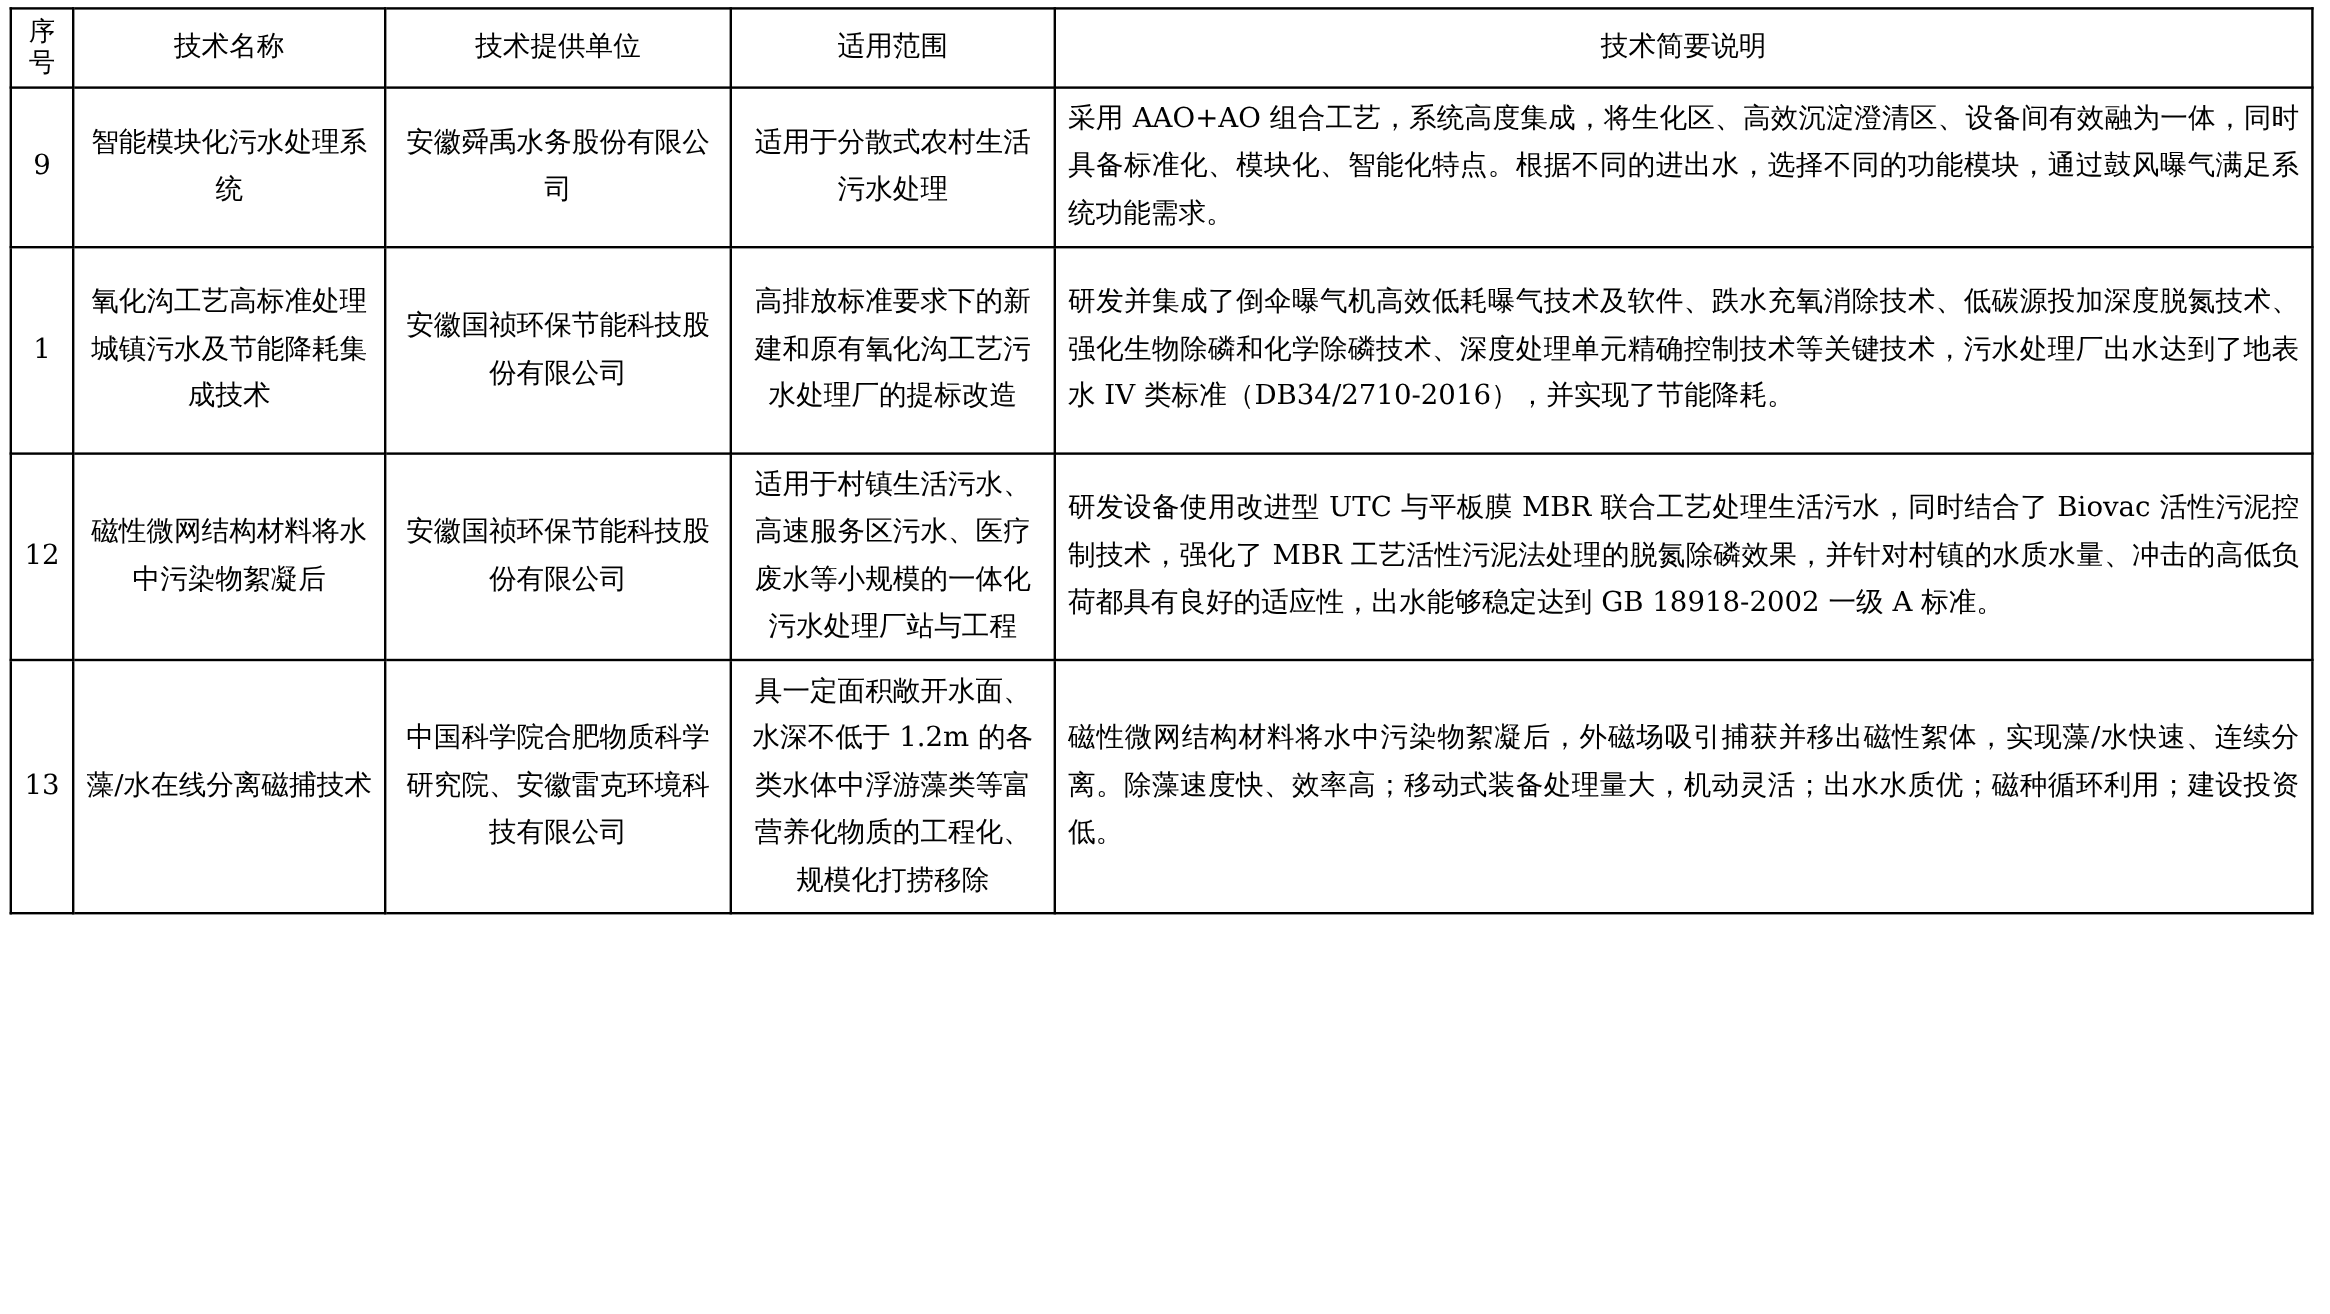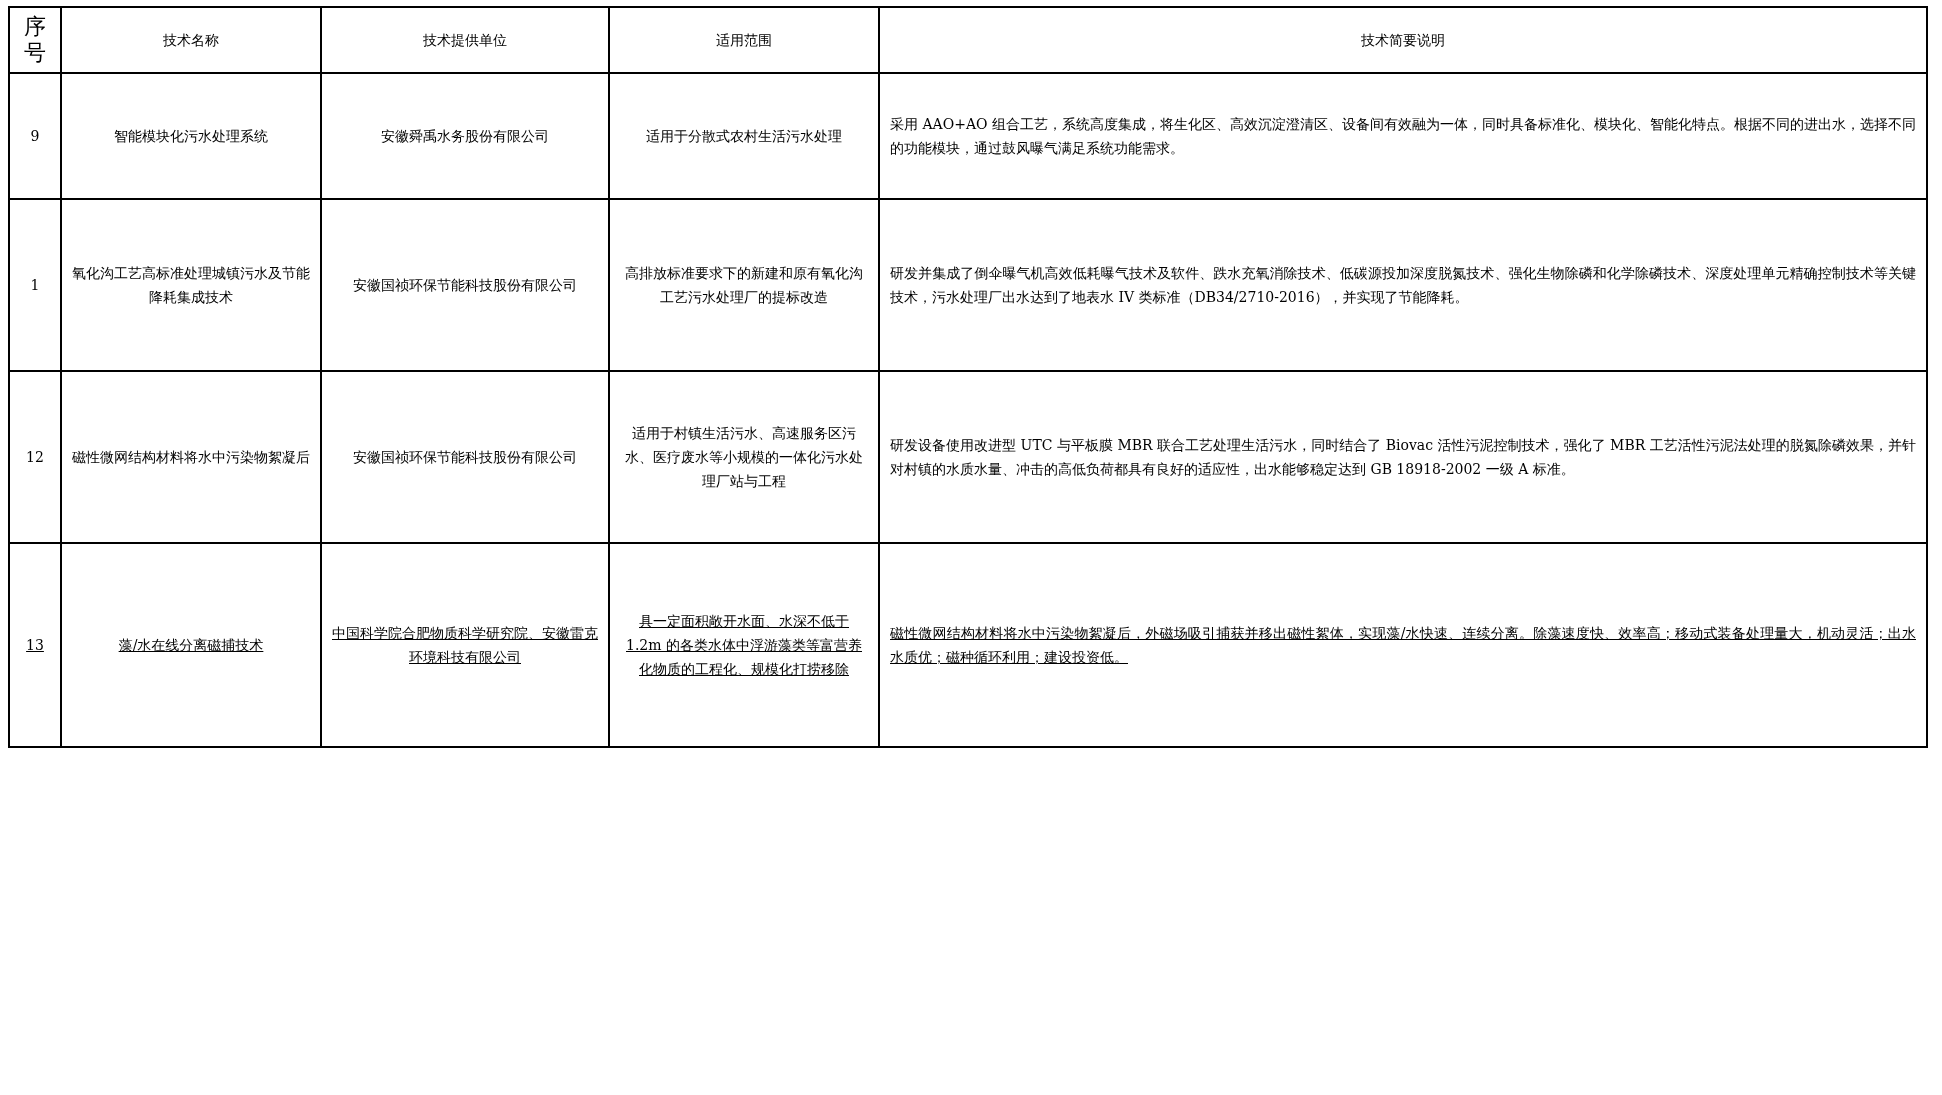--- a/index.html
+++ b/index.html
@@ -25,21 +25,21 @@
     table-layout: fixed;
     width: 1918px;
     margin: 0;
   }
   table.tech-table td,
   table.tech-table th {
     border: 2px solid #000000;
     vertical-align: middle;
     padding: 6px 10px;
     font-weight: normal;
-    font-size: 14px;
+    font-size: 23px;
     line-height: 1.72;
   }
   
   col.c-seq    { width: 52px; }
   col.c-name   { width: 260px; }
   col.c-unit   { width: 288px; }
   col.c-scope  { width: 270px; }
   col.c-desc   { width: 1048px; }
 
   
@@ -78,21 +78,21 @@
     text-justify: inter-ideograph;
     line-height: 1.78;
     padding-left: 12px;
     padding-right: 12px;
   }
   
   tr.r9  td { height: 112px; }
   tr.r10 td { height: 112px; }
   tr.r11 td { height: 158px; }
   tr.r12 td { height: 158px; }
-  tr.r13 td { height: 190px; text-decoration: underline; }
+  tr.r13 td { height: 190px; }
 </style>
 </head>
 <body>
 
 <div class="page">
   <table class="tech-table">
     <colgroup>
       <col class="c-seq">
       <col class="c-name">
       <col class="c-unit">

